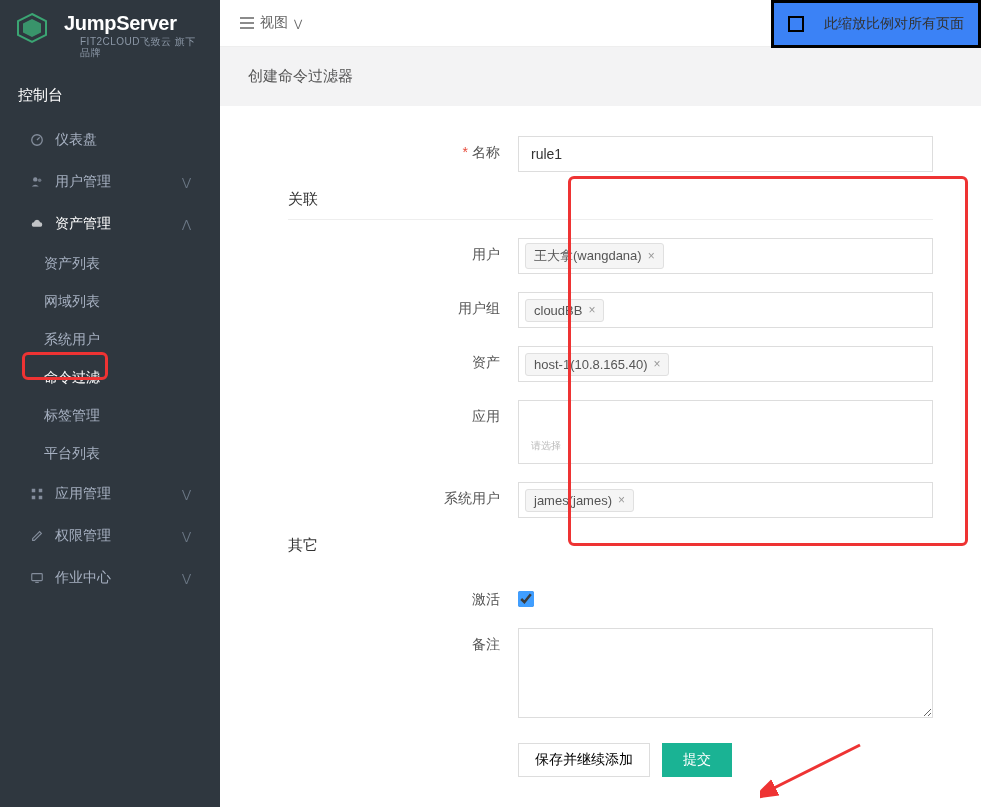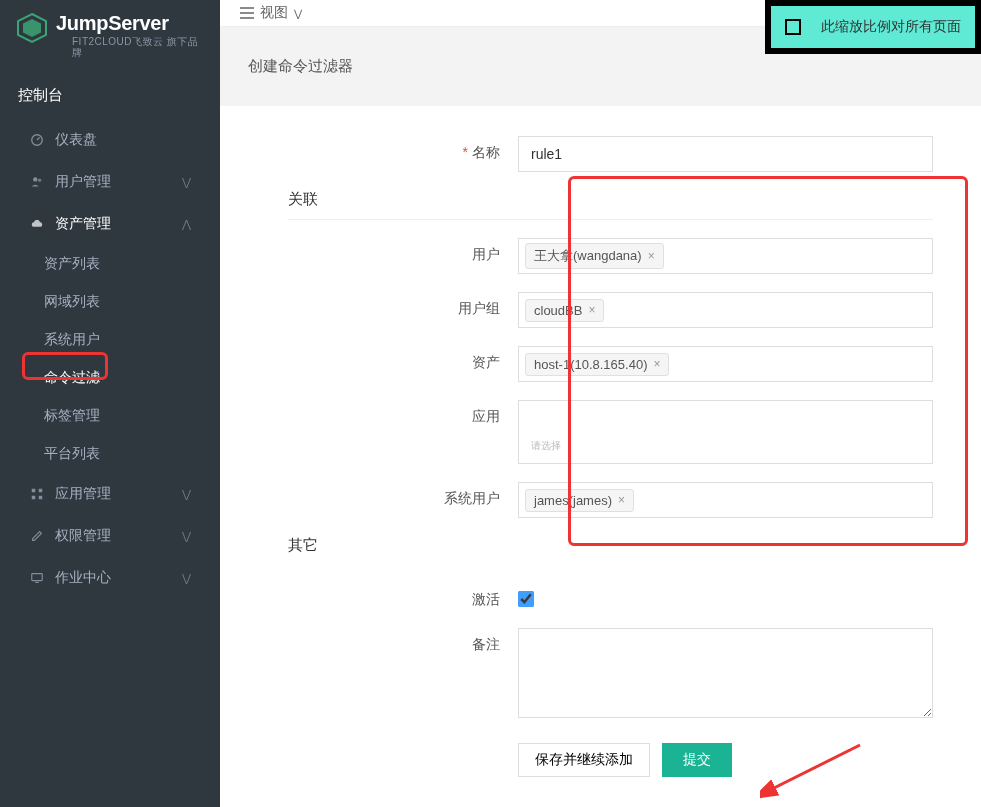--- a/index.html
+++ b/index.html
@@ -2,45 +2,45 @@
 <html><head>
 <meta charset="utf-8">
 <style>
 * { margin: 0; padding: 0; box-sizing: border-box; }
 body { font-family: "Microsoft YaHei", "PingFang SC", sans-serif; font-size: 14px; color: #333; background: #f3f3f4; width: 981px; height: 807px; overflow: hidden; position: relative; }
 
 .app { display: flex; height: 100%; }
 
 
 .sidebar { width: 220px; background: #2f373f; color: #a7b1c2; flex-shrink: 0; height: 100%; }
-.brand { padding: 12px 16px 10px; display: flex; align-items: flex-start; gap: 8px; }
+.brand { padding: 12px 16px 10px; display: flex; align-items: flex-start; gap: 16px; }
 .brand-logo { width: 32px; height: 32px; flex-shrink: 0; }
 .brand-text { display: flex; flex-direction: column; line-height: 1.1; }
 .brand-title { font-size: 20px; font-weight: bold; color: #fff; letter-spacing: -0.3px; }
 .brand-sub { font-size: 10px; color: #8b97a6; letter-spacing: 0.5px; margin-top: 2px; padding-left: 16px; }
 .console-label { color: #fff; font-size: 15px; padding: 18px 18px 14px; font-weight: 500; }
 
 .menu { list-style: none; }
 .menu-item { display: flex; align-items: center; padding: 12px 29px; cursor: pointer; font-size: 14px; color: #a7b1c2; position: relative; }
 .menu-item.active-group { color: #fff; }
 .menu-item .m-icon { width: 16px; height: 16px; margin-right: 10px; opacity: 0.7; flex-shrink: 0; display: inline-flex; align-items: center; justify-content: center; }
 .menu-item .chev { margin-left: auto; font-size: 11px; color: #6b7785; }
 .submenu { list-style: none; background: #2f373f; }
 .submenu-item { padding: 10px 18px 10px 44px; cursor: pointer; font-size: 14px; color: #a7b1c2; }
 .submenu-item.highlight-box { color: #fff; position: relative; }
 .red-box { position: absolute; border: 3px solid #e33; border-radius: 6px; pointer-events: none; }
 .red-box.nav { left: 22px; top: 352px; width: 86px; height: 28px; }
 
 
-.main { flex: 1; display: flex; flex-direction: column; background: #f3f3f4; min-width: 0; gap: 10px; }
+.main { flex: 1; display: flex; flex-direction: column; background: #f3f3f4; min-width: 0; }
 .topbar { background: #fff; height: 56px; display: flex; align-items: center; padding: 0 20px; border-bottom: 1px solid #eee; }
 .view-toggle { display: flex; align-items: center; gap: 6px; color: #666; cursor: pointer; font-size: 14px; }
 .view-toggle .ch { font-size: 10px; }
 
-.zoom-notice { position: absolute; top: 0; right: 0; background: #5eead4; border: 6px solid #000000; padding: 12px 14px; display: flex; align-items: center; gap: 20px; font-size: 14px; z-index: 50; }
+.zoom-notice { position: absolute; top: 0; right: 0; background: #3b82f6; border: 3px solid #000000; padding: 12px 14px; display: flex; align-items: center; gap: 20px; font-size: 14px; z-index: 50; }
 .zoom-sq { width: 16px; height: 16px; border: 2px solid #000; }
 
 .page-title { padding: 20px 28px; font-size: 15px; color: #555; background: #f3f3f4; }
 
 .form-card { background: #fff; margin: 0 0 0 0; padding: 30px 48px 30px 68px; }
 .section-title { font-size: 15px; color: #333; margin-bottom: 18px; padding-bottom: 10px; border-bottom: 1px solid #eee; }
 .section-title.noline { border-bottom: none; }
 
 .form-row { display: flex; align-items: flex-start; margin-bottom: 18px; }
 .form-label { width: 230px; text-align: right; padding-right: 18px; padding-top: 8px; color: #555; font-size: 14px; flex-shrink: 0; }

